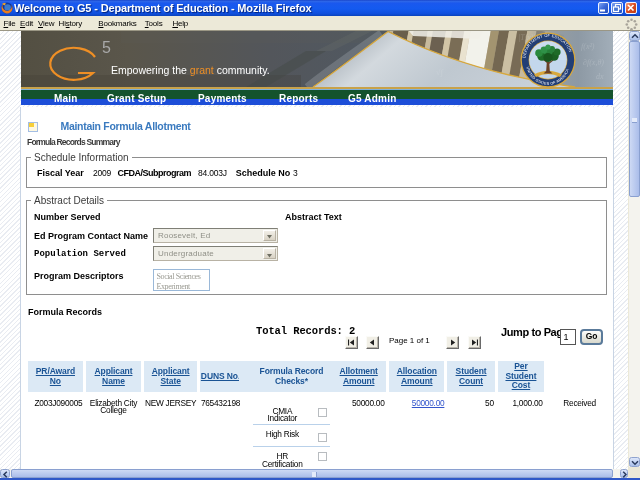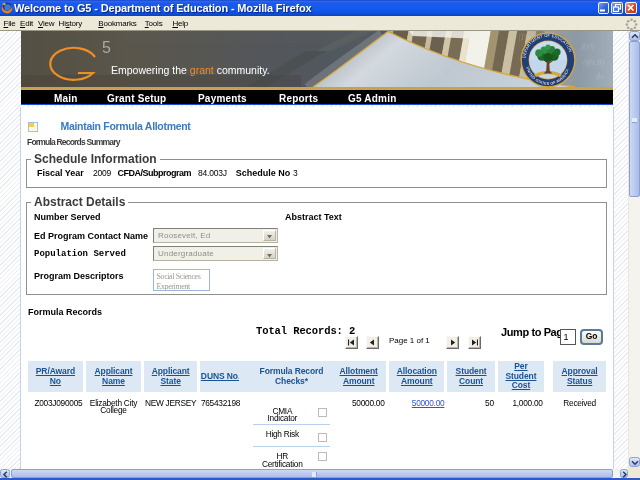--- a/index.html
+++ b/index.html
@@ -23,34 +23,34 @@
 .mitem { position:absolute; top:3px; white-space:nowrap; }
 .mitem u { text-decoration:underline; }
 
 
 #pagebg { left:0; top:31px; width:640px; height:438px;
   background:repeating-linear-gradient(135deg,#ffffff 0 2.2px,#e9ecf2 2.2px 3.2px); }
 
 
 #banner { left:21px; top:31px; width:592px; height:56px; overflow:hidden; }
 #goldline { left:21px; top:87px; width:592px; height:2px; background:#c8a24a; }
-#nav { left:21px; top:89px; width:592px; height:16px; background:#000000;
-  border-top:1px solid #7fb0dd; border-bottom:1px solid #1d4ed8; }
+#nav { left:21px; top:89px; width:592px; height:16px; background:#14532d;
+  border-top:1px solid #7fb0dd; border-bottom:6px solid #1d4ed8; }
 .navitem { position:absolute; top:3px; color:#fff; font-size:10px; font-weight:bold; letter-spacing:0.2px; }
 
 
 #content { left:21px; top:107px; width:592px; height:362px; background:#fff; overflow:hidden; }
 
 #crumb-icon { left:6.7px; top:14.5px; width:10.5px; height:10.5px; border:1px solid #a4bee4; background:#fdf8e2; }
 #crumb-icon:before { content:""; position:absolute; left:0px; top:0px; width:5.5px; height:4.5px; background:#f6cf3a; }
 #crumb { left:22.5px; top:12.5px; color:#3a7abf; font-size:10.5px; font-weight:bold; letter-spacing:-0.3px;padding-left:17px; }
 #summary { left:6px; top:29.5px; color:#3b3b3b; font-size:8.5px; font-weight:bold; letter-spacing:-0.8px; }
 
 fieldset { position:absolute; border:1px solid #8e8e8e; background:#fff; }
-fieldset legend { font-size:12px; font-weight:bold; color:#3b3b3b; padding:0 3px; margin-left:4px; }
+fieldset legend { font-size:10px; font-weight:normal; color:#3b3b3b; padding:0 3px; margin-left:4px; }
 #fs1 { left:5px; top:45px; width:581px; height:36px; }
 #fs2 { left:5px; top:88px; width:581px; height:100px; }
 .lbl { position:absolute; font-size:9px; font-weight:bold; color:#000; white-space:nowrap; }
 .val { position:absolute; font-size:8.5px; color:#000; letter-spacing:-0.2px; white-space:nowrap; }
 
 
 .xpsel { position:absolute; background:#f0efe8; border:1px solid; border-color:#7f7f76 #b8b2a4 #b8b2a4 #7f7f76; height:15px; }
 .xpsel .st { position:absolute; left:4px; top:2px; font-size:8px; color:#8f8f86; letter-spacing:0.2px; }
 .xpsel .ab { position:absolute; right:1px; top:1px; bottom:1px; width:13px;
   background:linear-gradient(180deg,#f2efe8,#d8d2c4); border:1px solid #fff; border-right-color:#b8b2a4; border-bottom-color:#b8b2a4; }
@@ -308,23 +308,20 @@
       <span><u>Allotment</u><br><u>Amount</u></span>
     </div>
   <div class="hcell" style="left:368.2px; width:55.2px;">
       <span><u>Allocation</u><br><u>Amount</u></span>
     </div>
   <div class="hcell" style="left:426.3px; width:47.5px;">
       <span><u>Student</u><br><u>Count</u></span>
     </div>
   <div class="hcell" style="left:476.7px; width:46.5px;">
       <span><u>Per</u><br><u>Student</u><br><u>Cost</u></span>
-    </div>
-  <div class="hcell" style="left:532px; width:53.2px;">
-      <span><u>Approval</u><br><u>Status</u></span>
     </div>
 
   <div class="dcell" style="left:9.8px; top:292.6px; width:55.2px;">Z003J090005</div>
   <div class="dcell" style="left:64.9px; top:292.6px; width:55.2px;">Elizabeth City<br>College</div>
   <div class="dcell" style="left:123px; top:292.6px; width:53.3px;">NEW JERSEY</div>
   <div class="dcell" style="left:179.2px; top:292.6px; width:40.7px;">765432198</div>
   <div class="dcell dr" style="left:310.1px; top:292.6px; width:53.5px;">50000.00</div>
   <div class="dcell dr" style="left:368.2px; top:292.6px; width:55.2px;"><a class="blue" href="#">50000.00</a></div>
   <div class="dcell dr" style="left:426.3px; top:292.6px; width:46.5px;">50</div>
   <div class="dcell dr" style="left:476.7px; top:292.6px; width:45px;">1,000.00</div>

